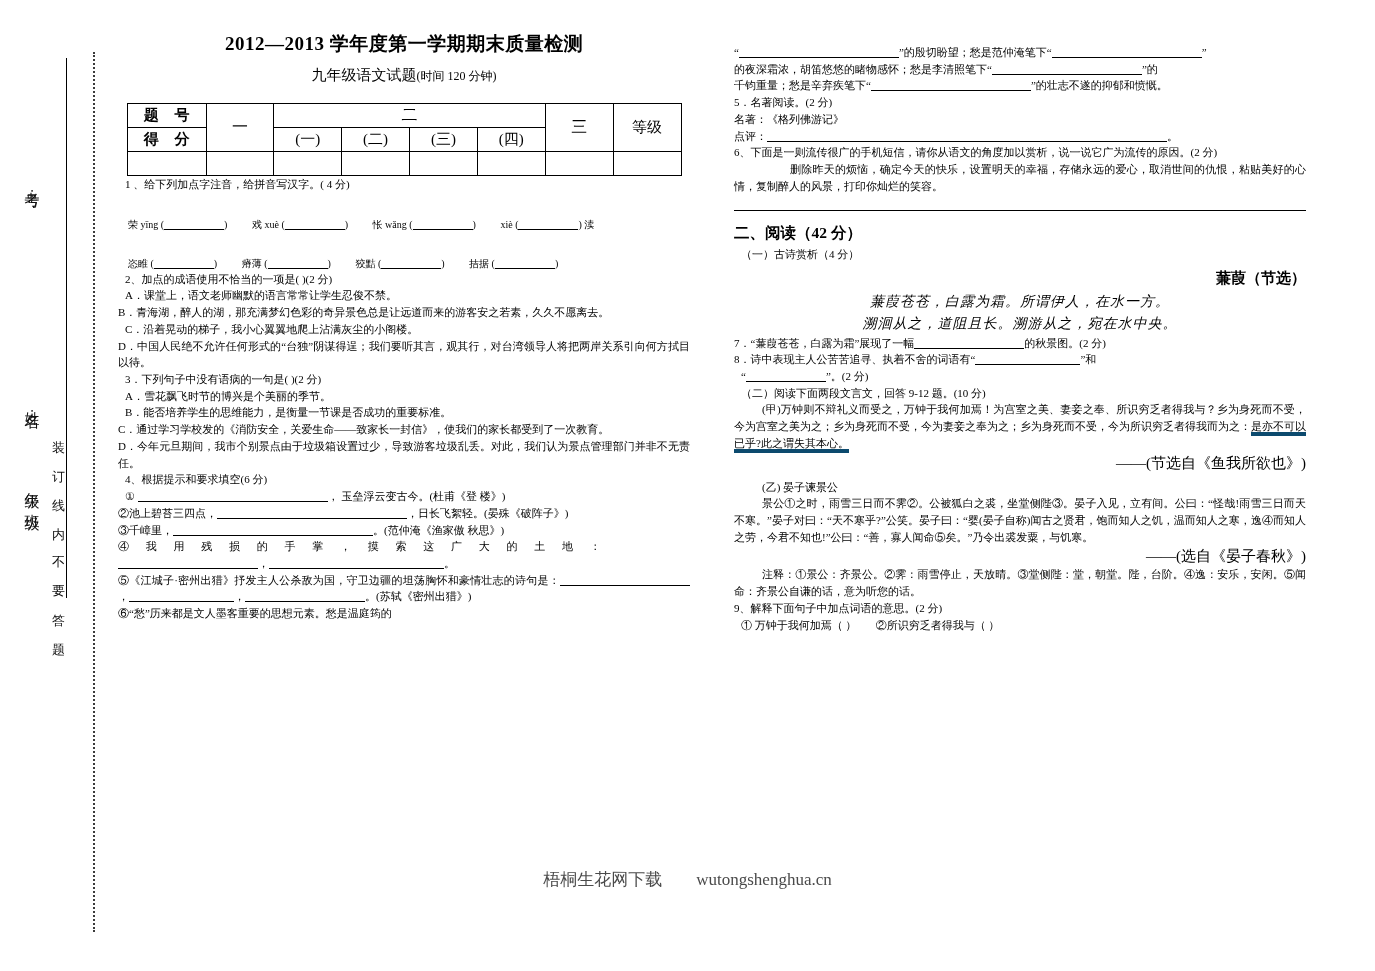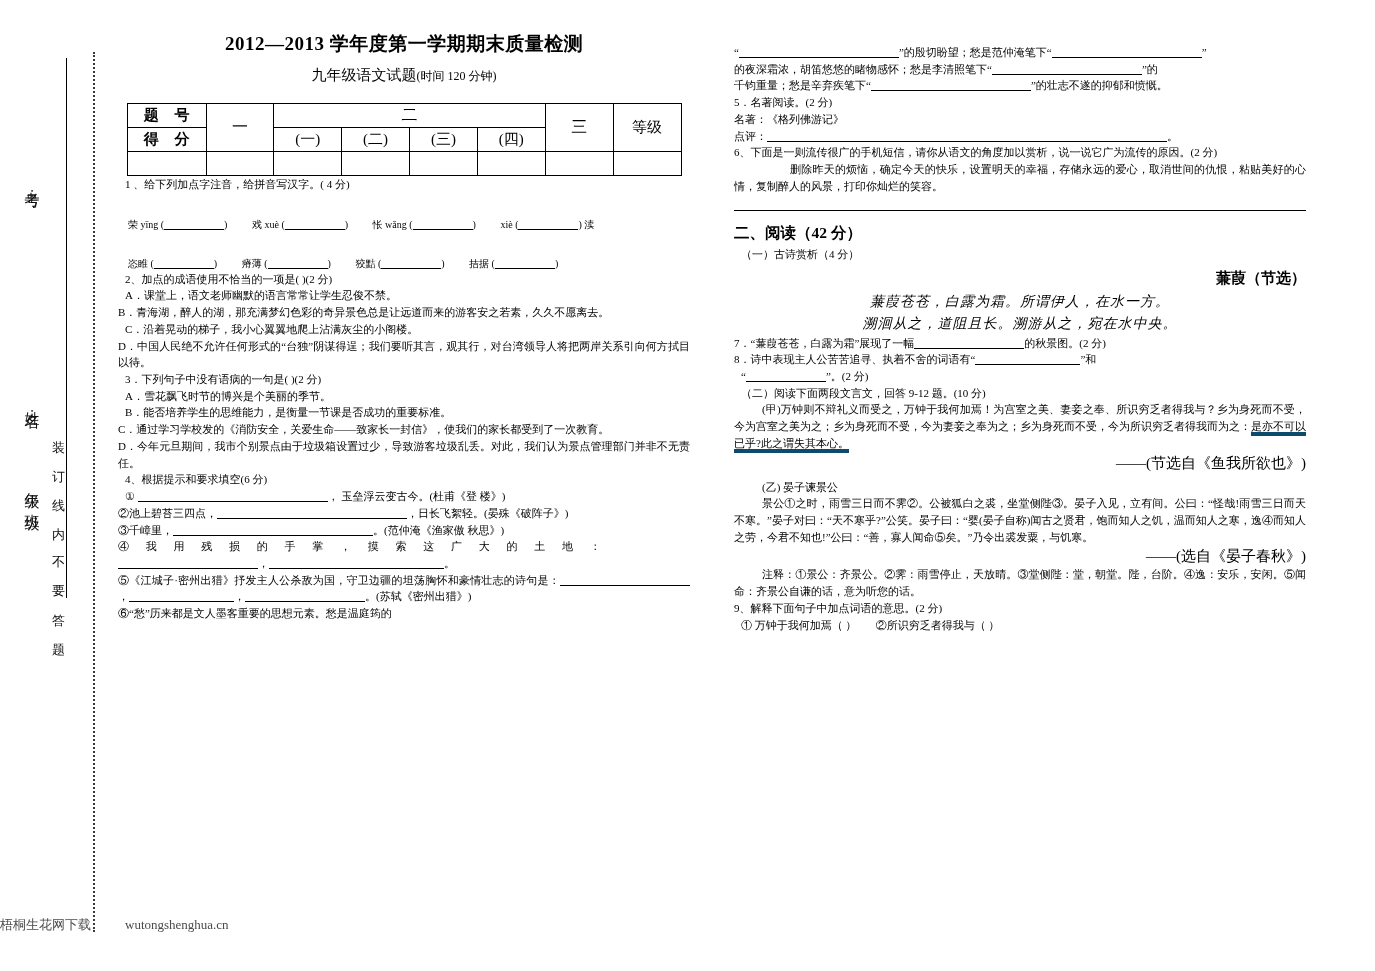--- a/index.html
+++ b/index.html
@@ -195,22 +195,23 @@
     font-size: 15px;
     text-align: right;
     margin: 2px 0 0 0;
   }
   .uline { border-bottom: 4px solid #0c4a6e; }
 
   
   #footer {
     position: absolute;
     left: 0; right: 0;
-    top: 916px;
-    font-size: 13px;
+    top: 868px;
+    text-align: center;
+    font-size: 17px;
     color: #4a4a4a;
   }
   #footer .site {
     margin-left: 34px;
     font-family: "Liberation Serif", "DejaVu Serif", serif;
   }
 </style>
 </head>
 <body>
 

